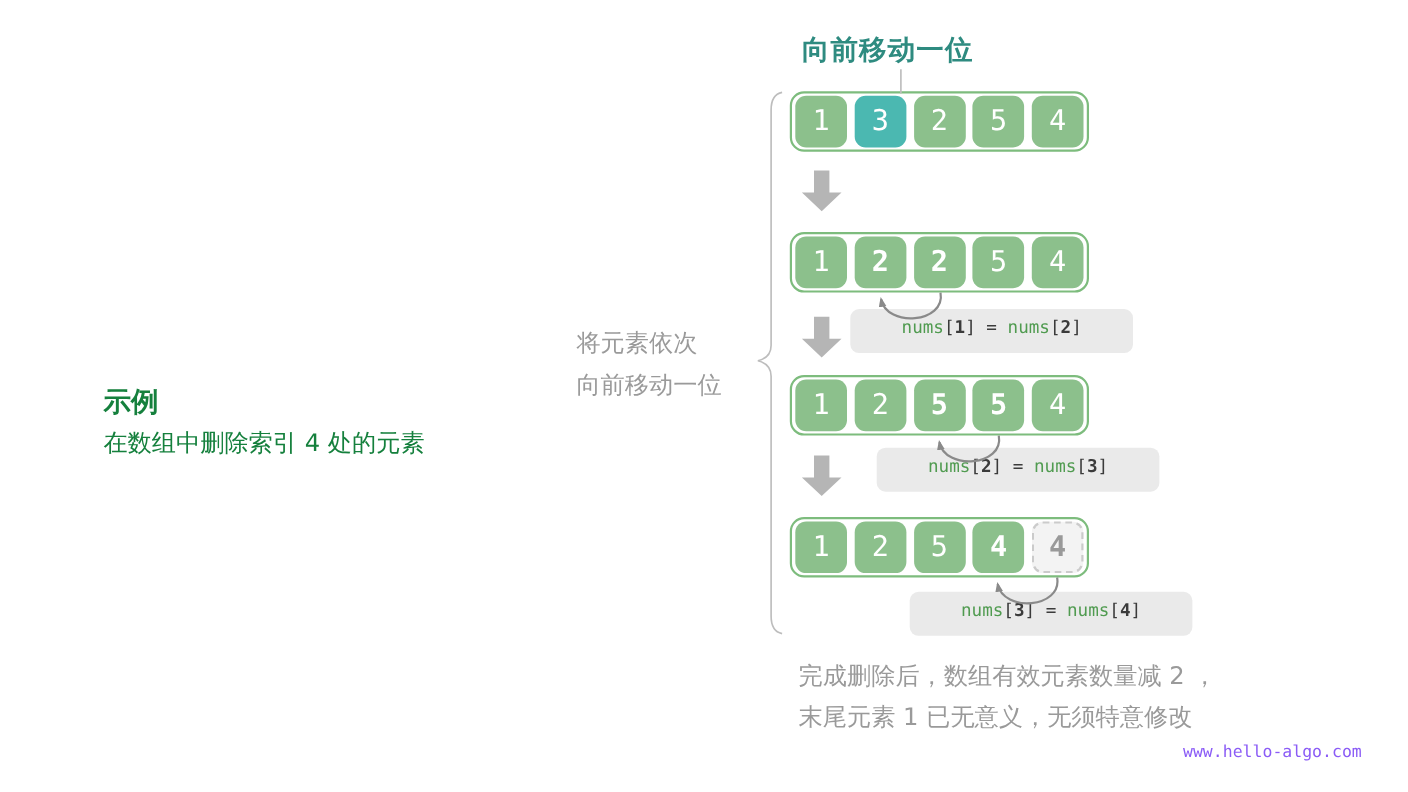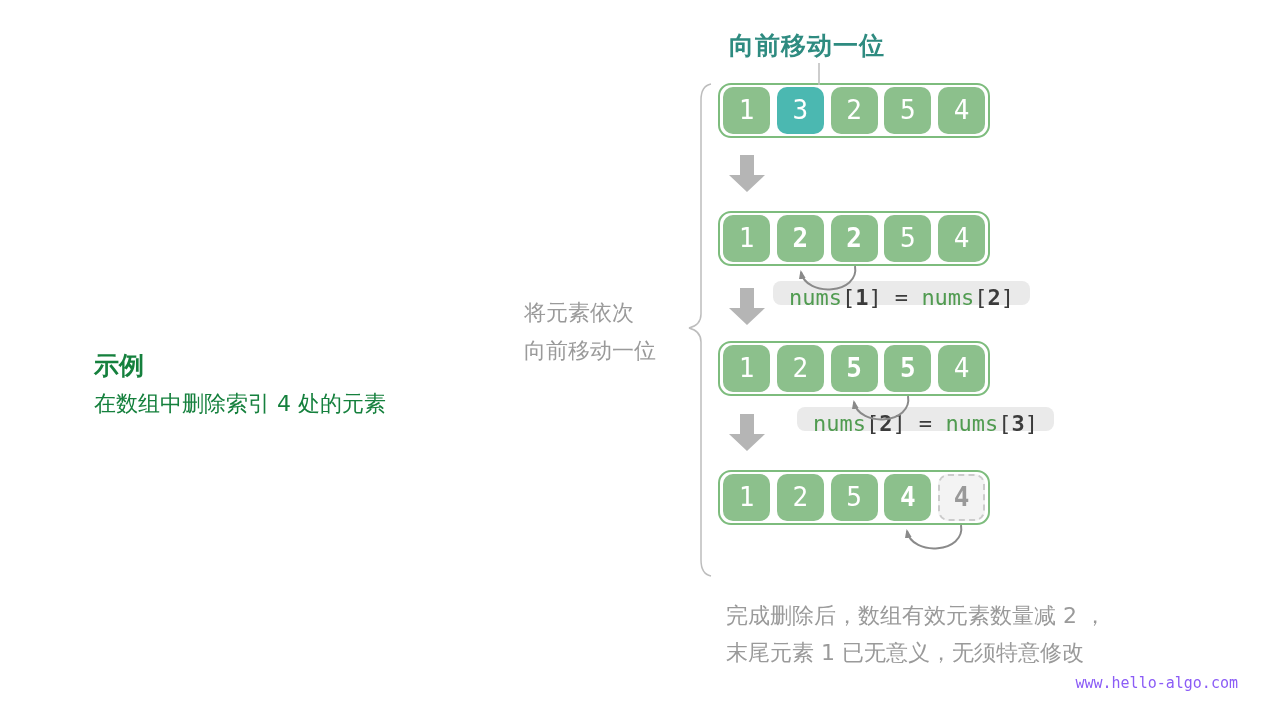--- a/index.html
+++ b/index.html
@@ -30,23 +30,23 @@
     font-size:26px;line-height:47px;text-align:center;
   }
   .cell.b{font-weight:bold;}
   .cell.teal{background:#4BB8B1;}
   .cell.ghost{
     background:#F3F3F3;border:2px dashed #CBCBCB;box-sizing:border-box;
     color:#999999;font-weight:bold;line-height:43px;
   }
   
   .assign-label{
-    position:absolute;width:257px;height:24px;background:#EAEAEA;border-radius:8px;
+    position:absolute;width:257px;height:40px;background:#EAEAEA;border-radius:8px;
     font-family:"DejaVu Sans Mono","Liberation Mono",monospace;
-    font-size:22px;line-height:34px;text-align:center;color:#3B3B3B;white-space:pre;
+    font-size:16px;line-height:34px;text-align:center;color:#3B3B3B;white-space:pre;
   }
   .assign-label .fn{color:#509B50;}
   .assign-label .idx{font-weight:bold;}
   
   .footnote{position:absolute;left:726px;top:597px;color:#9A9A9A;font-size:22px;line-height:37px;}
   .watermark{
     position:absolute;right:42px;top:674px;color:#8b5cf6;font-size:15px;
     font-family:"DejaVu Sans Mono","Liberation Mono",monospace;
   }
   
@@ -98,20 +98,21 @@
     <div class="cell">2</div>
     <div class="cell">5</div>
     <div class="cell b">4</div>
     <div class="cell ghost">4</div>
   </div>
 
   <div class="assign-label" style="left:773px;top:281px"><span class="fn">nums</span><span>[</span><span class="idx">1</span><span>]</span><span> = </span><span class="fn">nums</span><span>[</span><span class="idx">2</span><span>]</span></div>
 
   <div class="assign-label" style="left:797px;top:407px"><span class="fn">nums</span><span>[</span><span class="idx">2</span><span>]</span><span> = </span><span class="fn">nums</span><span>[</span><span class="idx">3</span><span>]</span></div>
 
+  <div class="assign-label" style="left:827px;top:538px"><span class="fn">nums</span><span>[</span><span class="idx">3</span><span>]</span><span> = </span><span class="fn">nums</span><span>[</span><span class="idx">4</span><span>]</span></div>
 
   <div class="footnote">
     <div>完成删除后，数组有效元素数量减 2 ，</div>
     <div>末尾元素 1 已无意义，无须特意修改</div>
   </div>
 
   <div class="watermark">www.hello-algo.com</div>
 
   <svg class="deco" width="1280" height="720" viewBox="0 0 1280 720">
     <defs>

